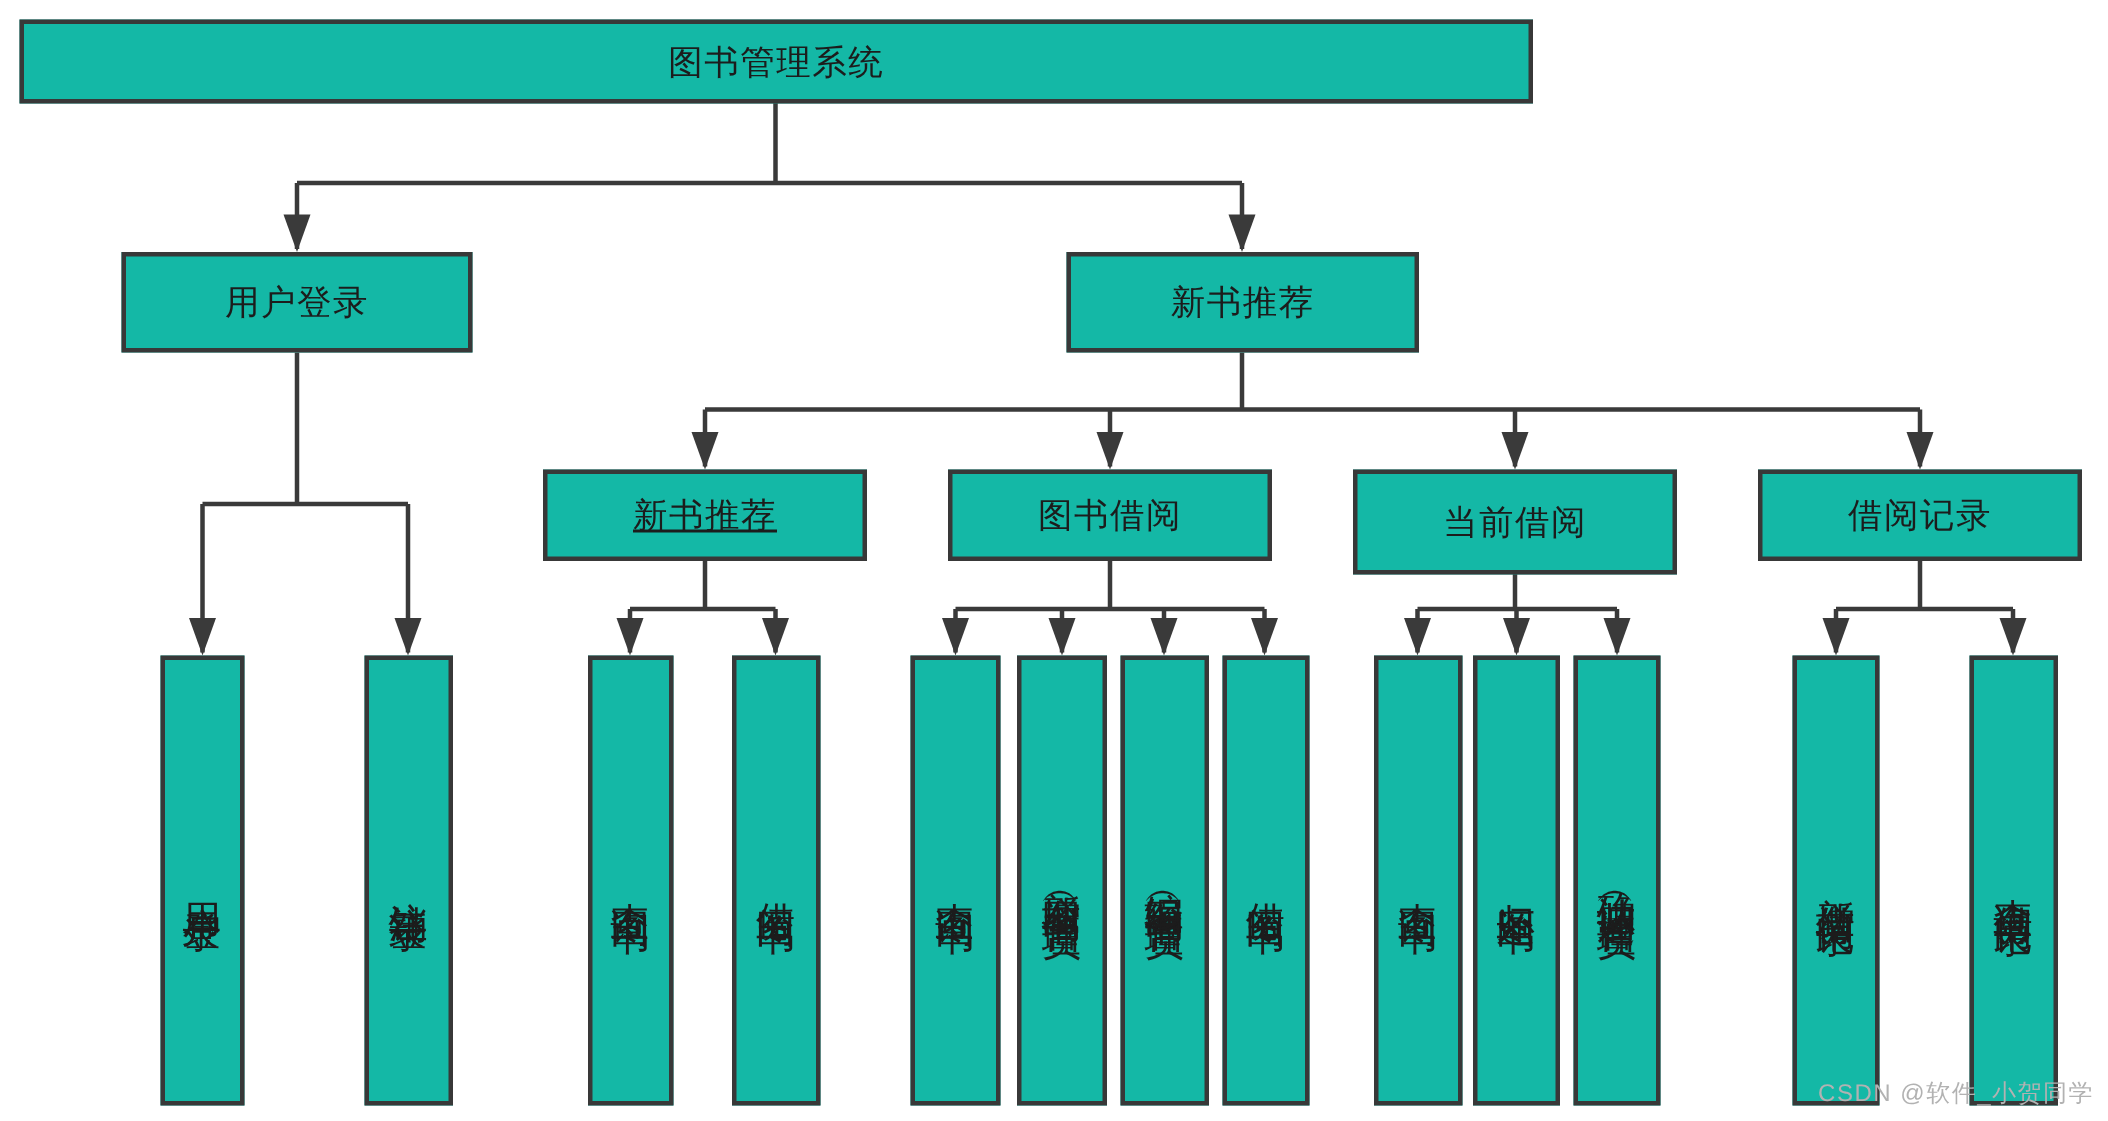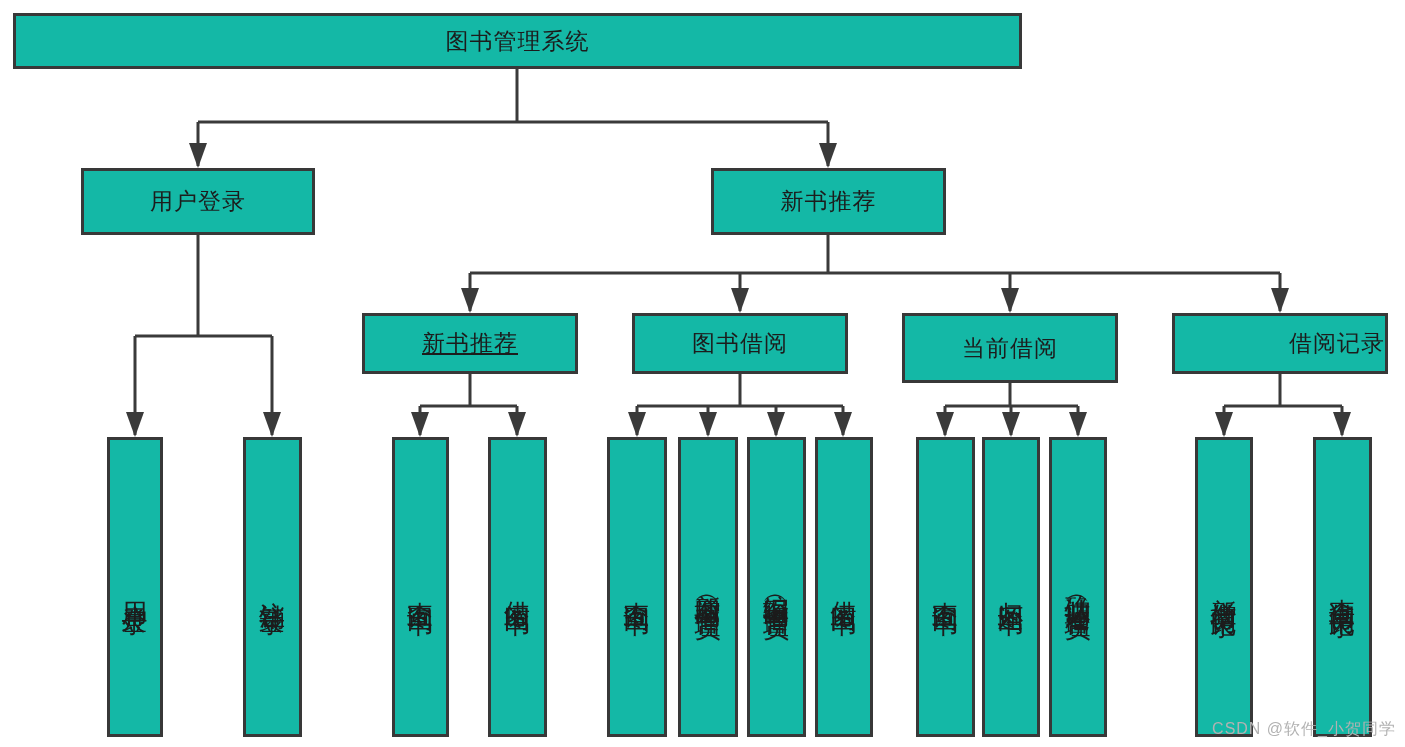--- a/index.html
+++ b/index.html
@@ -137,21 +137,21 @@
 
   <div class="node hbox" style="left:362px; top:313px; width:216px; height:61px;text-decoration:underline;">
     <span>新书推荐</span>
   </div>
   <div class="node hbox" style="left:632px; top:313px; width:216px; height:61px;align-items:center;">
     <span>图书借阅</span>
   </div>
   <div class="node hbox" style="left:902px; top:313px; width:216px; height:70px;">
     <span>当前借阅</span>
   </div>
-  <div class="node hbox" style="left:1172px; top:313px; width:216px; height:61px;justify-content:flex-end;">
+  <div class="node hbox" style="left:1172px; top:313px; width:216px; height:61px;">
     <span>借阅记录</span>
   </div>
 
   <div class="node vbox" style="left:107px; width:56px;">
     <span class="vtext">用户登录</span>
   </div>
   <div class="node vbox" style="left:243px; width:59px;">
     <span class="vtext">注销登录</span>
   </div>
 

